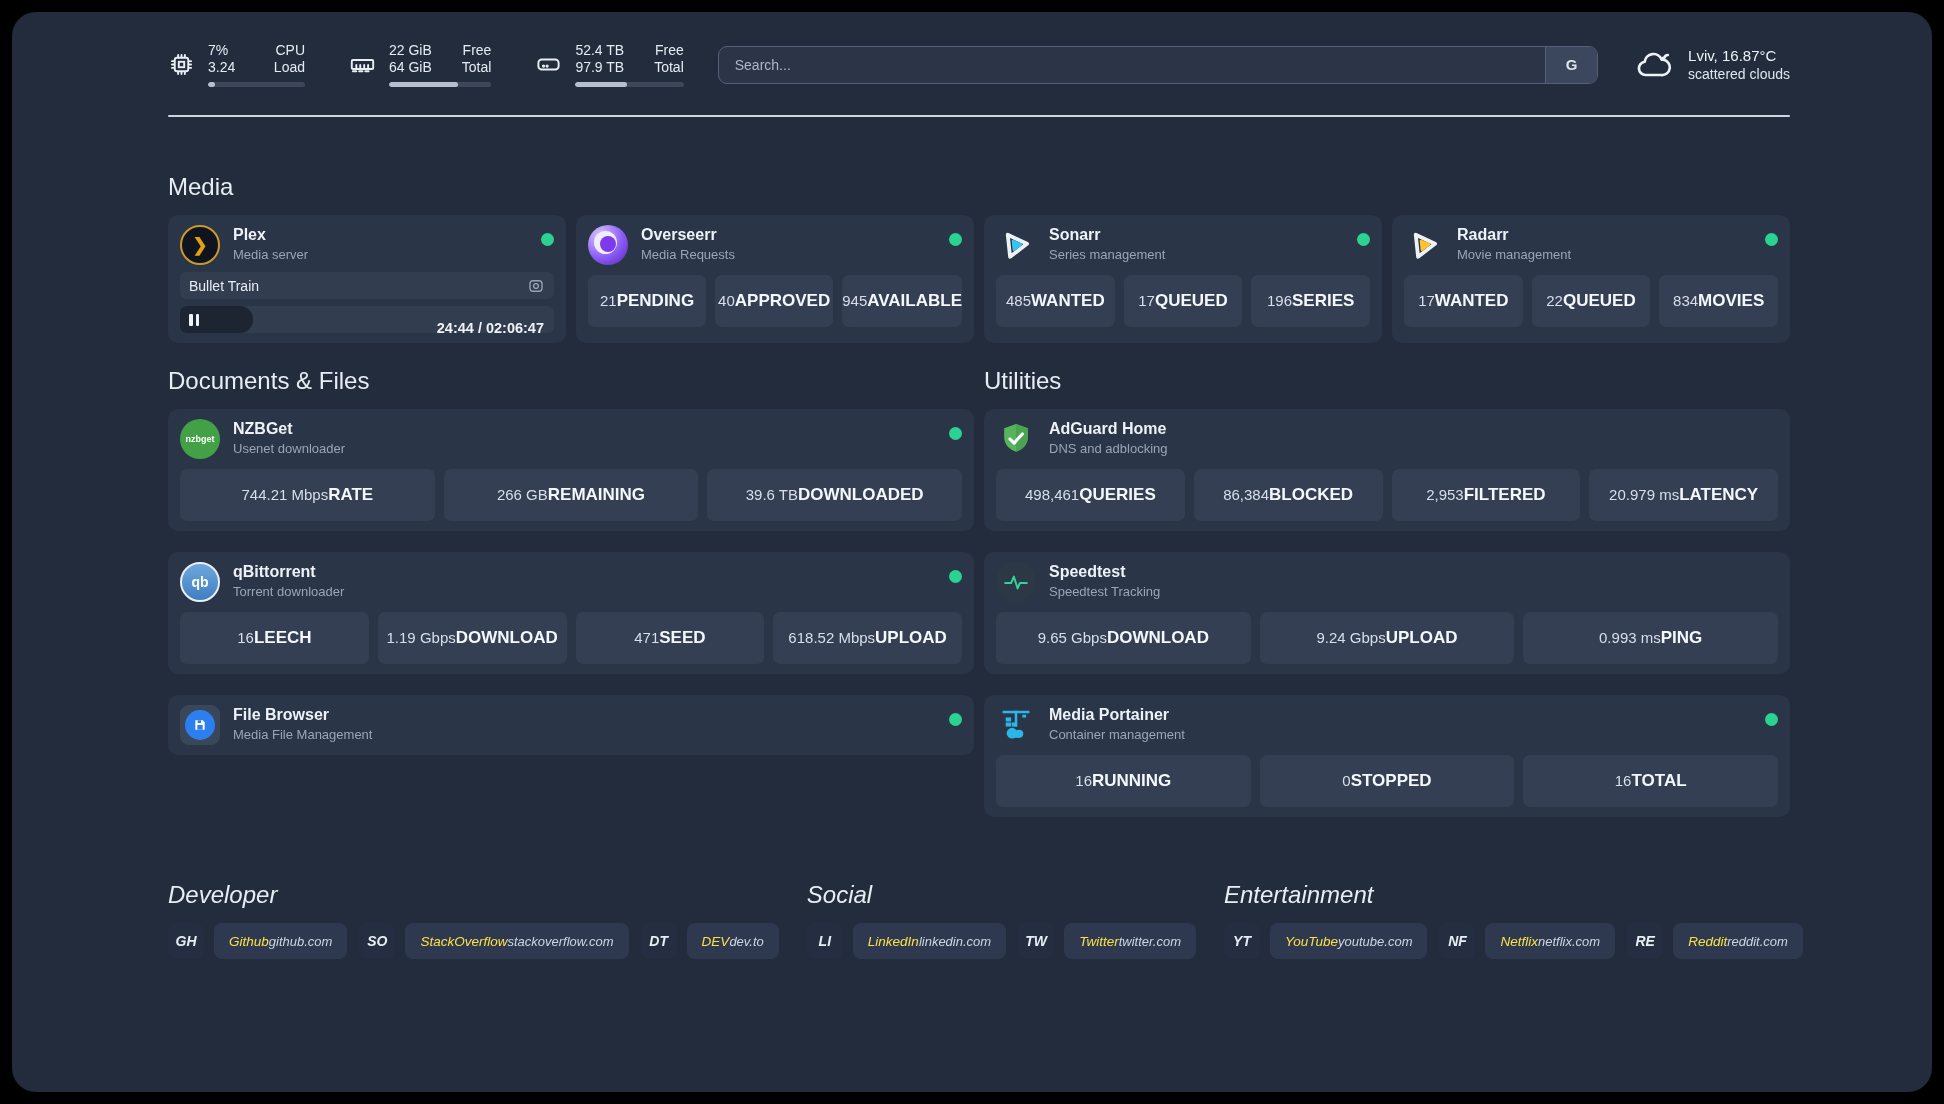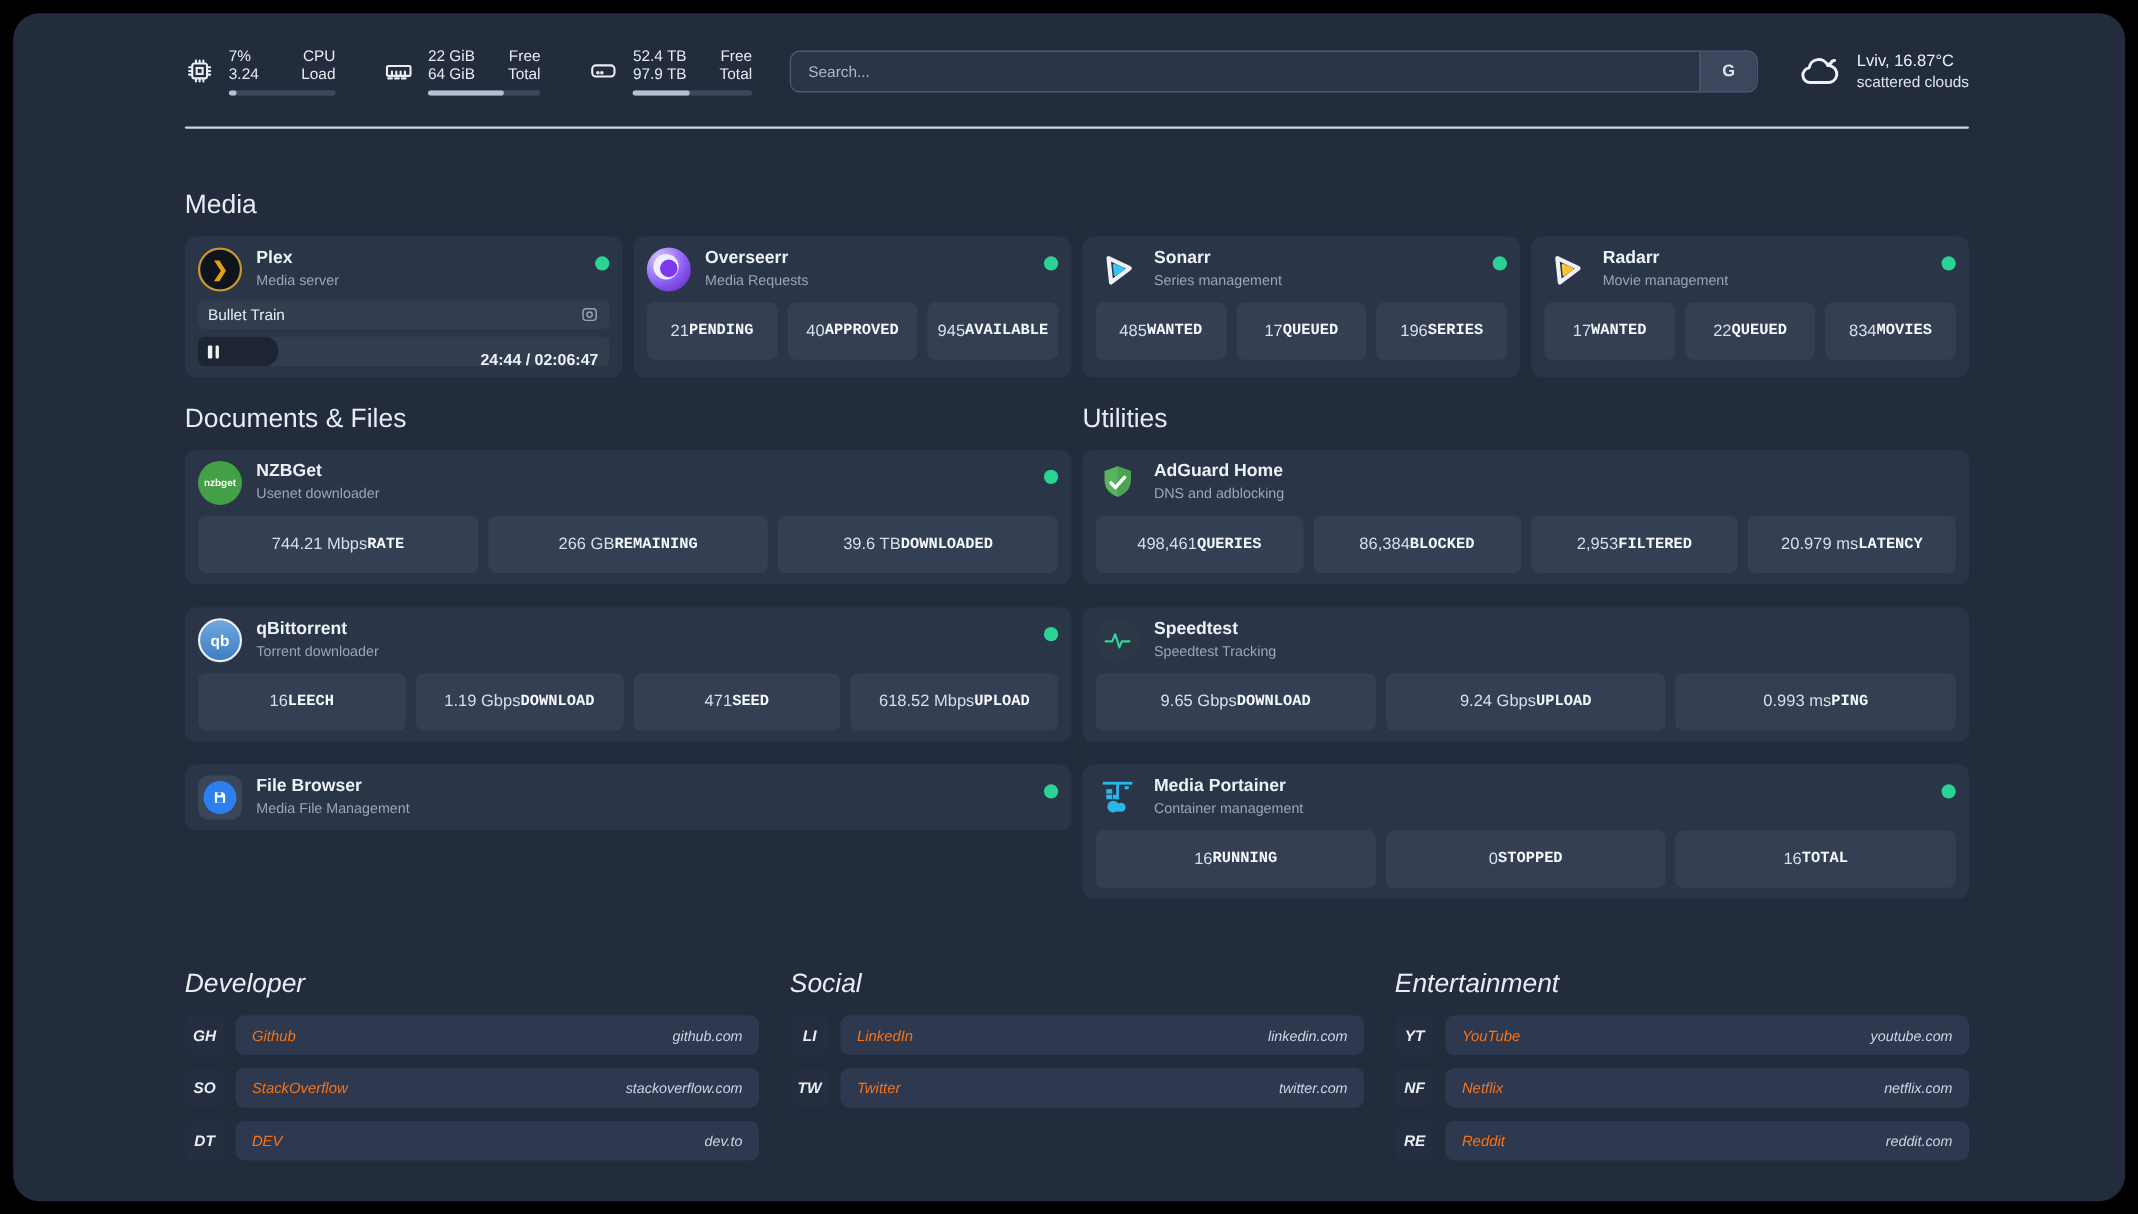--- a/index.html
+++ b/index.html
@@ -47,21 +47,21 @@
   .card-title { font-size:16px; font-weight:600; color:#eef2f8; }
   .card-sub { font-size:13px; color:#9aa5b8; }
   .dot { width:13px; height:13px; border-radius:50%; background:#2bd294; margin-left:auto; align-self:flex-start; margin-top:8px; flex:0 0 auto; }
 
   .logo { width:40px; height:40px; flex:0 0 auto; display:flex; align-items:center; justify-content:center; }
 
   .tiles { display:grid; grid-auto-flow:column; grid-auto-columns:1fr; gap:9px; margin-top:10px; }
   .tile { background:#343f54; border-radius:7px; height:52px; display:flex; flex-direction:row;
     align-items:center; justify-content:center; line-height:18px; }
   .tv { font-size:15px; color:#d8dfea; }
-  .tl { font-size:14px; font-weight:700; color:#f4f7fb;font-family:Liberation Mono, monospace; }
+  .tl { font-size:17px; font-weight:700; color:#f4f7fb; }
 
   
   .np-row { margin-top:7px; height:27px; background:#323d50; border-radius:6px; display:flex;
     align-items:center; padding:0 9px; }
   .np-title { font-size:14px; color:#e8edf4; }
   .np-cam { margin-left:auto; width:18px; height:18px; color:#97a2b5; }
   .p-row { margin-top:7px; height:27px; background:#323d50; border-radius:6px; position:relative; overflow:hidden; }
   .p-fill { position:absolute; left:0; top:0; bottom:0; background:#1d2532; border-radius:6px 13px 13px 6px;
     display:flex; align-items:center; padding-left:9px; }
   .pause { display:flex; gap:3px; }
@@ -83,27 +83,27 @@
   .logo-tilt { transform:rotate(-6deg); }
   .logo-nzbget { border-radius:50%; background:#43a047; color:#fff; font-size:9px; font-weight:700; }
   .logo-qb { border-radius:50%; background:linear-gradient(180deg,#6ea7dd,#3e7fc2); border:2px solid #e9eff7;
     color:#fff; font-size:14px; font-weight:700; }
   .logo-fb { border-radius:9px; background:#3a4659; }
   .logo-fb .fbcirc { width:30px; height:30px; border-radius:50%; background:#2d7ff0; display:flex; align-items:center; justify-content:center; }
   .logo-speed { border-radius:50%; background:#2d3846; }
 
   
   .links { margin-top:64px; display:grid; grid-template-columns:1fr 1fr 1fr; gap:28px;font-style:italic; }
-  .linkrows { margin-top:14px; display:flex; flex-direction:column; gap:12px; }
+  .linkrows { margin-top:14px; display:flex; gap:12px; }
   .linkrow { display:flex; align-items:stretch; gap:10px; height:36px; }
   .badge { width:36px; border-radius:8px; background:#242e40; color:#e8edf4; font-size:14px; font-weight:600;
     display:flex; align-items:center; justify-content:center; flex:0 0 auto; }
   .pill { flex:1; background:#2e3950; border-radius:8px; display:flex; align-items:center;
     justify-content:space-between; padding:0 15px; cursor:pointer; }
-  .pill .lname { font-size:13.5px; color:#f97316;text-align:center; }
+  .pill .lname { font-size:13.5px; color:#fde047;text-align:center; }
   .pill .lurl { font-size:13px; color:#cdd5e2; }
 
   svg { display:block; }
 </style>
 </head>
 <body>
 
 <div class="board">
   <div class="content">
 

